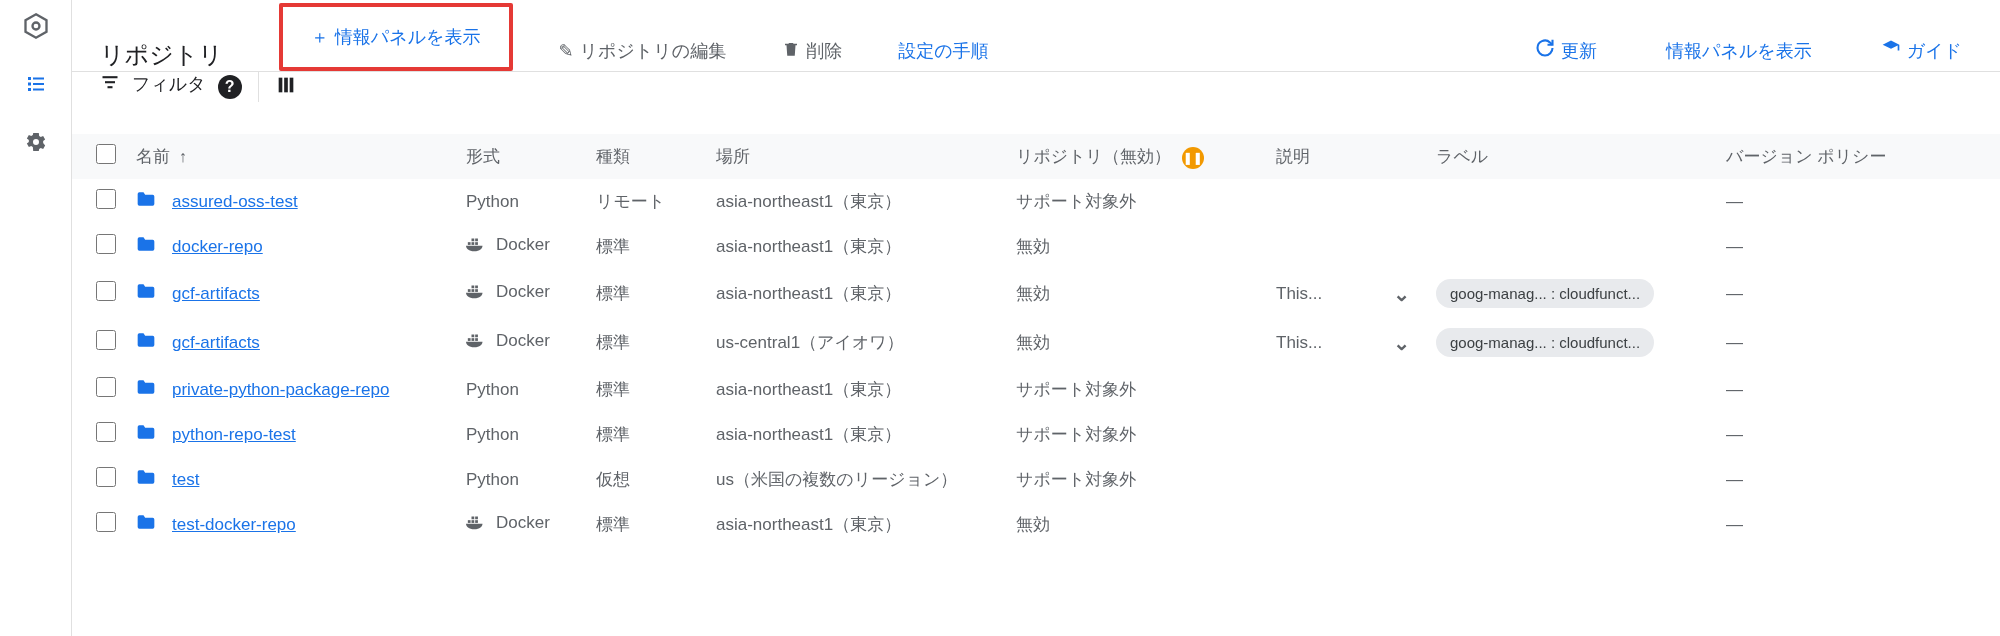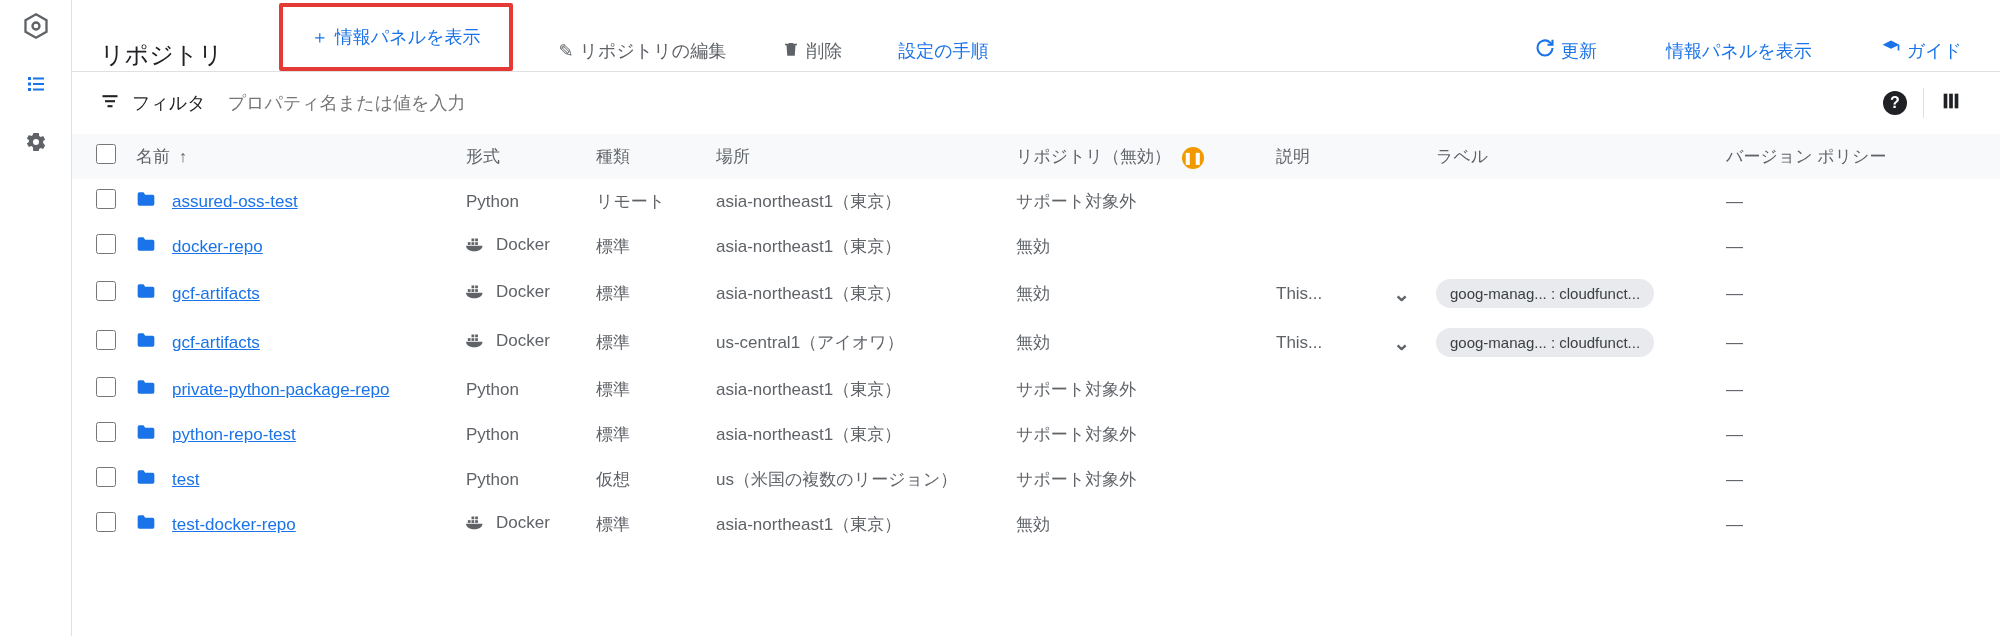--- a/index.html
+++ b/index.html
@@ -37,21 +37,21 @@
     .tool-btn .ico { font-size: 18px; }
     .highlight-box {
       border: 4px solid #e53935;
       padding: 10px 18px; border-radius: 2px;
     }
     .toolbar-spacer { flex: 1; }
     .toolbar .right-actions { display: flex; gap: 49px; align-items: center; }
 
     
     .filter-row {
-      display: flex; align-items: center;
+      display: flex; align-items: flex-start;
       height: 62px; padding: 0 28px; gap: 12px;
     }
     .filter-icon { font-size: 18px; color: #202124; }
     .filter-label { font-size: 18px; color: #202124; font-weight: 500; }
     .filter-input {
       border: none; font-size: 18px; color: #9aa0a6;
       background: transparent; flex: 1; padding-left: 10px;
     }
     .filter-right { display: flex; align-items: center; gap: 16px; padding-right: 10px; }
     .filter-right .divider { width: 1px; height: 30px; background: #e0e0e0; }
@@ -199,21 +199,20 @@
 
     <div class="filter-row">
       <span class="filter-icon">
         <svg width="20" height="20" viewBox="0 0 24 24" fill="currentColor">
             <rect x="3" y="5" width="18" height="2.5"></rect>
             <rect x="6" y="11" width="12" height="2.5"></rect>
             <rect x="9" y="17" width="6" height="2.5"></rect>
           </svg>
       </span>
       <span class="filter-label">フィルタ</span>
-      <input class="filter-input" placeholder="プロパティ名または値を入力" style="">
       <div class="filter-right">
         <span class="help-icon">?</span>
         <span class="divider"></span>
         <span class="cols-icon">
           <svg width="22" height="22" viewBox="0 0 24 24" fill="currentColor">
               <rect x="4" y="4" width="4" height="16"></rect>
               <rect x="10" y="4" width="4" height="16"></rect>
               <rect x="16" y="4" width="4" height="16"></rect>
             </svg>
         </span>

